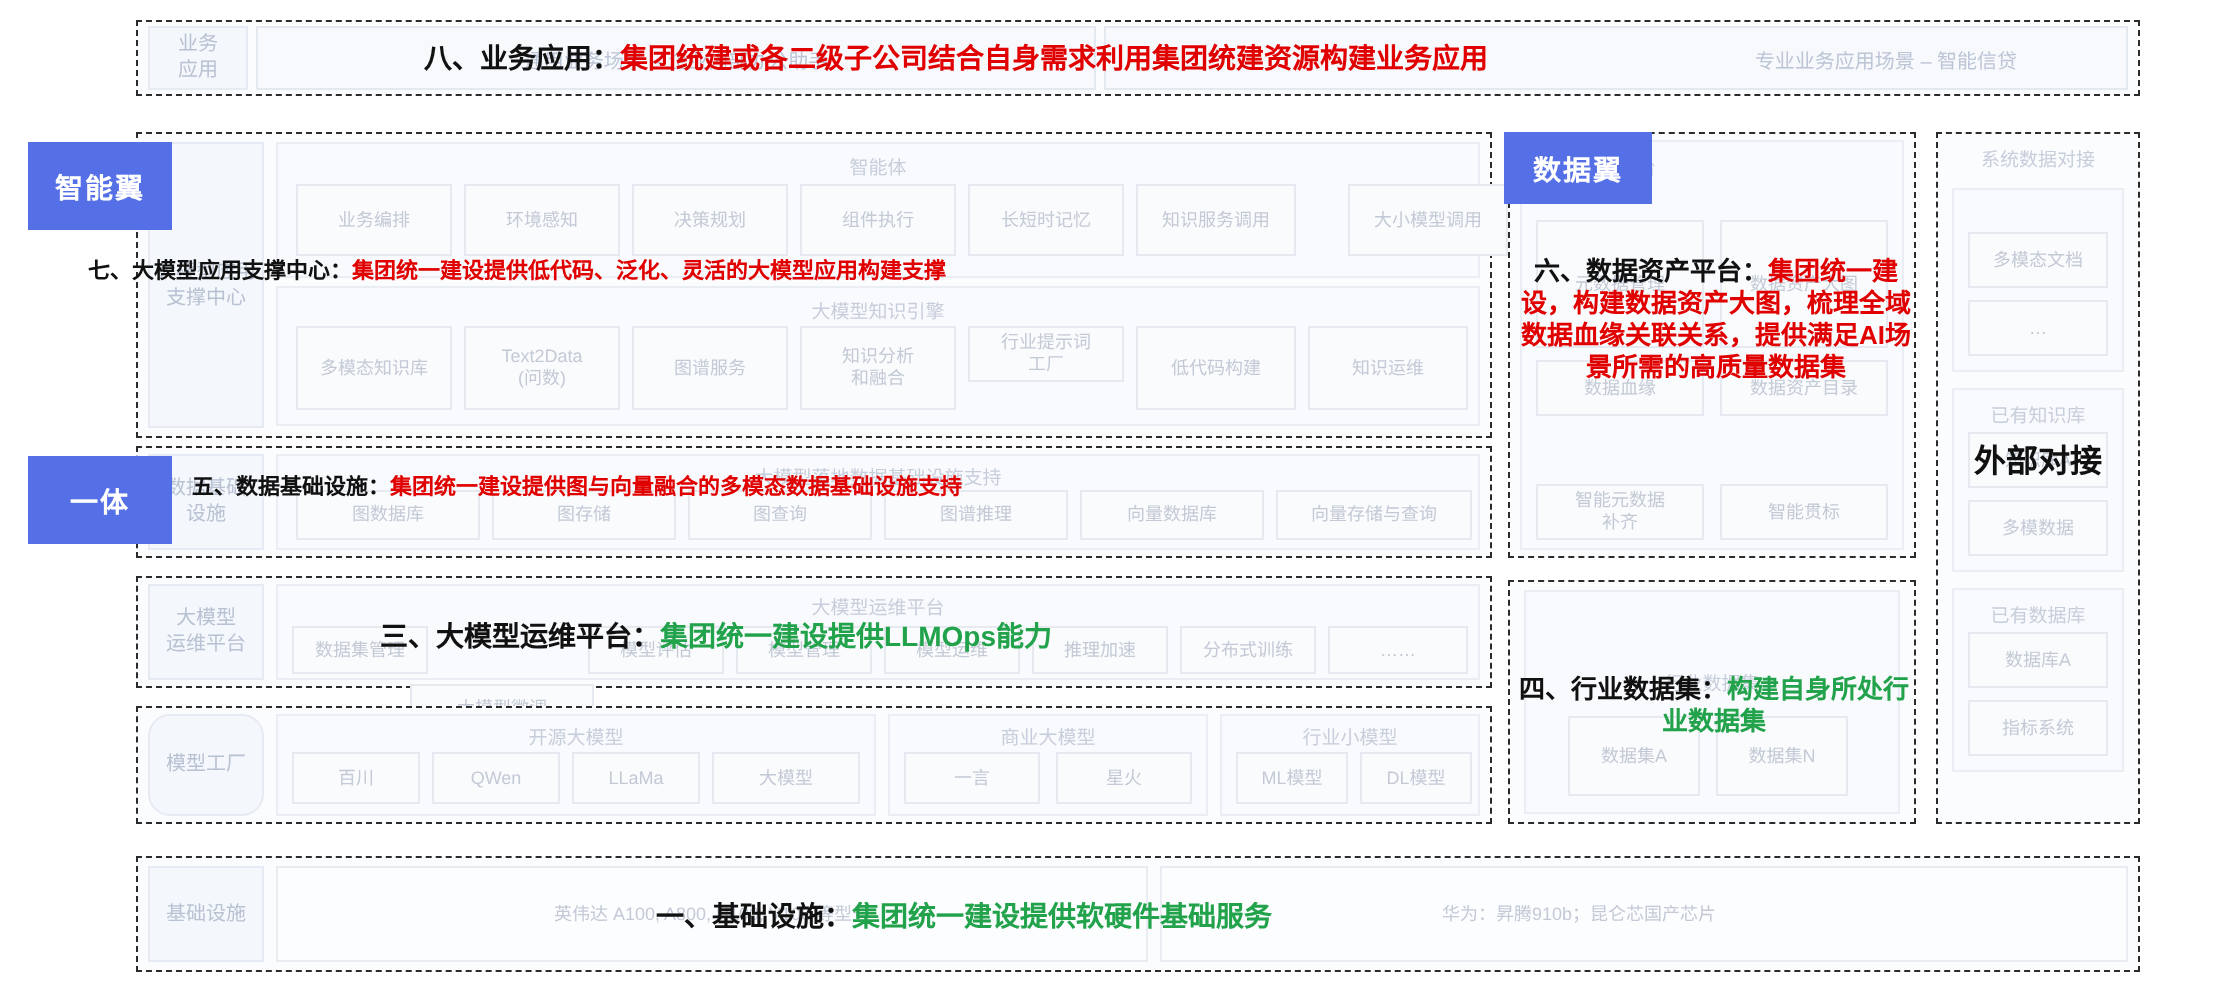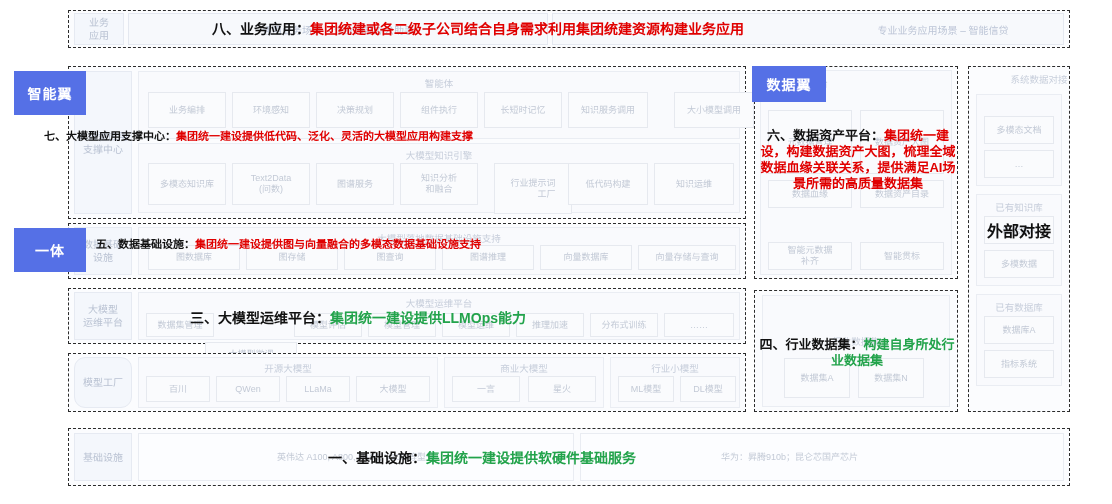--- a/index.html
+++ b/index.html
@@ -101,21 +101,21 @@
 
   <div class="subgroup" style="left:138px;top:143px;width:602px;height:70px;">
     <div class="grouptitle" style="top:4px;">大模型知识引擎</div>
   </div>
   <div class="tile" style="left:148px;top:163px;width:78px;height:42px;white-space:pre-line;">多模态知识库</div>
   <div class="tile" style="left:232px;top:163px;width:78px;height:42px;white-space:pre-line;">Text2Data
 (问数)</div>
   <div class="tile" style="left:316px;top:163px;width:78px;height:42px;white-space:pre-line;">图谱服务</div>
   <div class="tile" style="left:400px;top:163px;width:78px;height:42px;white-space:pre-line;">知识分析
 和融合</div>
-  <div class="tile" style="left:494px;top:163px;width:78px;height:51px;white-space:pre-line;text-align:right;">行业提示词
+  <div class="tile" style="left:484px;top:163px;width:78px;height:28px;white-space:pre-line;">行业提示词
 工厂</div>
   <div class="tile" style="left:568px;top:163px;width:80px;height:42px;white-space:pre-line;">低代码构建</div>
   <div class="tile" style="left:654px;top:163px;width:80px;height:42px;white-space:pre-line;">知识运维</div>
 
   <div class="anno anno-lg" style="left:44px;top:130px;">
     <span>七、</span><span>大模型应用支撑中心：</span><span class="em-red">集团统一建设提供低代码、泛化、灵活的大模型应用构建支撑</span>
   </div>
 
   <div class="dashbox" style="left:68px;top:223px;width:678px;height:56px;">
   </div>
@@ -216,21 +216,21 @@
   </div>
   <div class="tile" style="left:784px;top:358px;width:66px;height:40px;">数据集A</div>
   <div class="tile" style="left:858px;top:358px;width:66px;height:40px;">数据集N</div>
 
   <div class="anno anno-sm wrap" style="left:758px;top:337px;width:198px;text-align:center;">
     <span>四、</span><span>行业数据集：</span><span class="em-green">构建自身所处行业数据集</span>
   </div>
 
   <div class="dashbox" style="left:968px;top:66px;width:102px;height:346px;">
   </div>
-  <div class="grouptitle" style="left:968px;top:72px;width:102px;padding-left:20px;">系统数据对接</div>
+  <div class="grouptitle" style="left:968px;top:72px;width:102px;">系统数据对接</div>
 
   <div class="subgroup" style="left:976px;top:94px;width:86px;height:92px;">
     <div class="grouptitle" style="top:5px;margin-top:24px;">已有文档</div>
   </div>
   <div class="tile" style="left:984px;top:116px;width:70px;height:28px;">多模态文档</div>
   <div class="tile" style="left:984px;top:150px;width:70px;height:28px;">…</div>
 
   <div class="subgroup" style="left:976px;top:194px;width:86px;height:92px;">
     <div class="grouptitle" style="top:5px;">已有知识库</div>
   </div>

